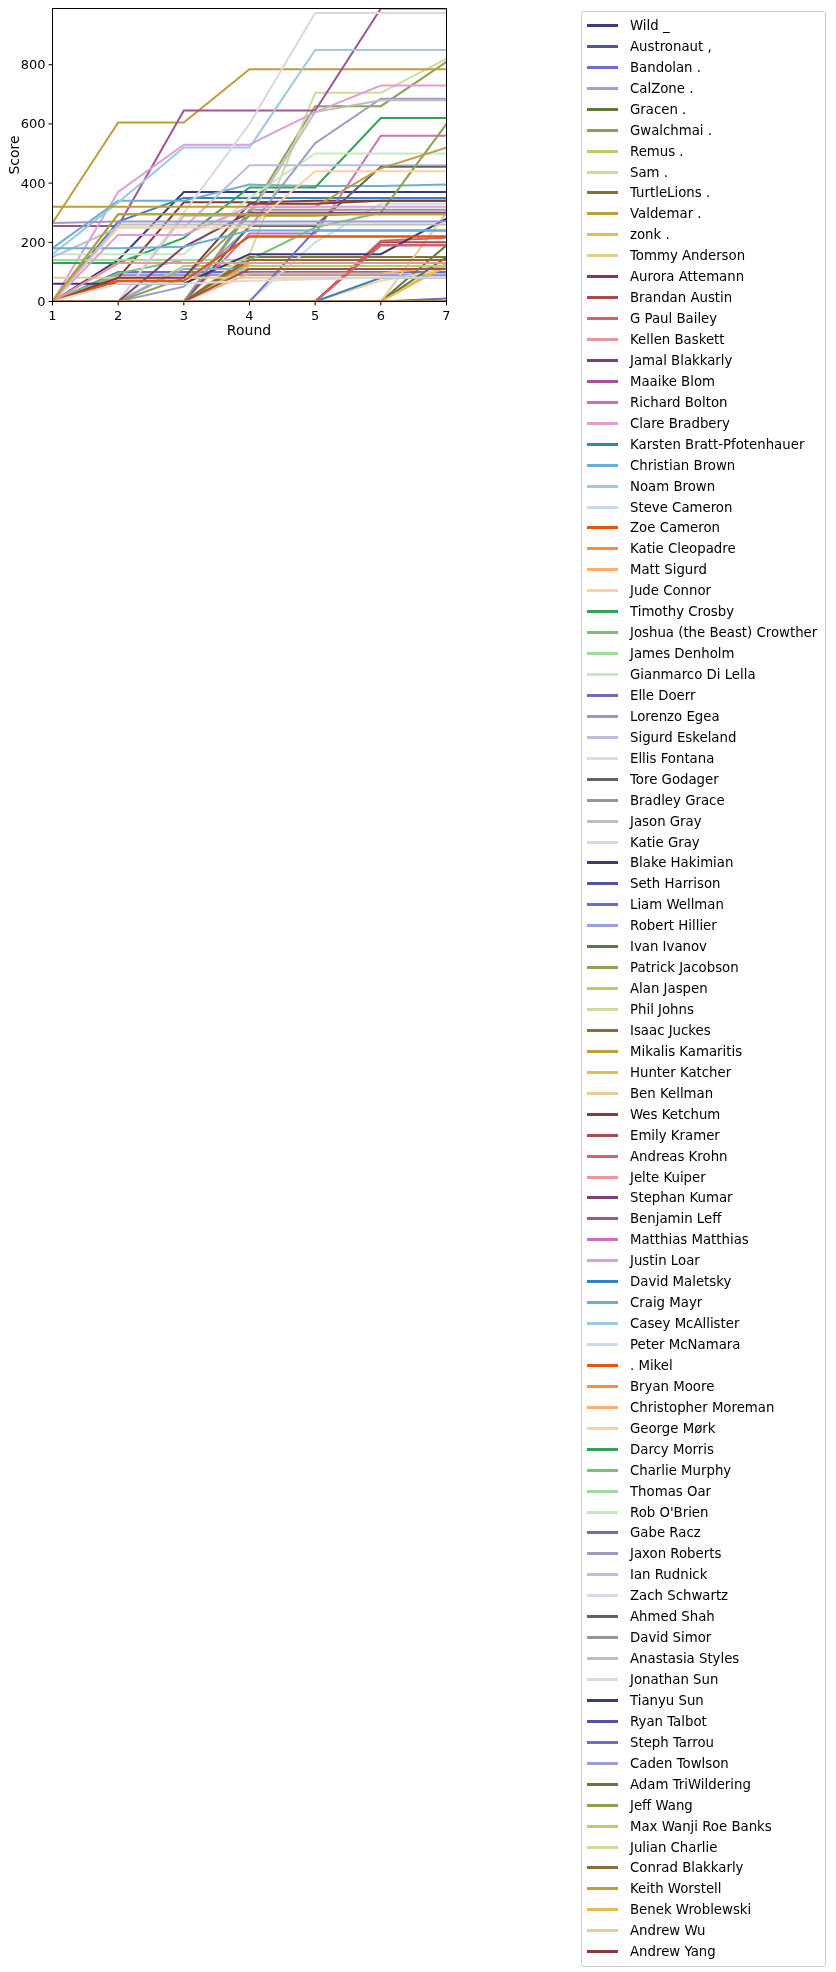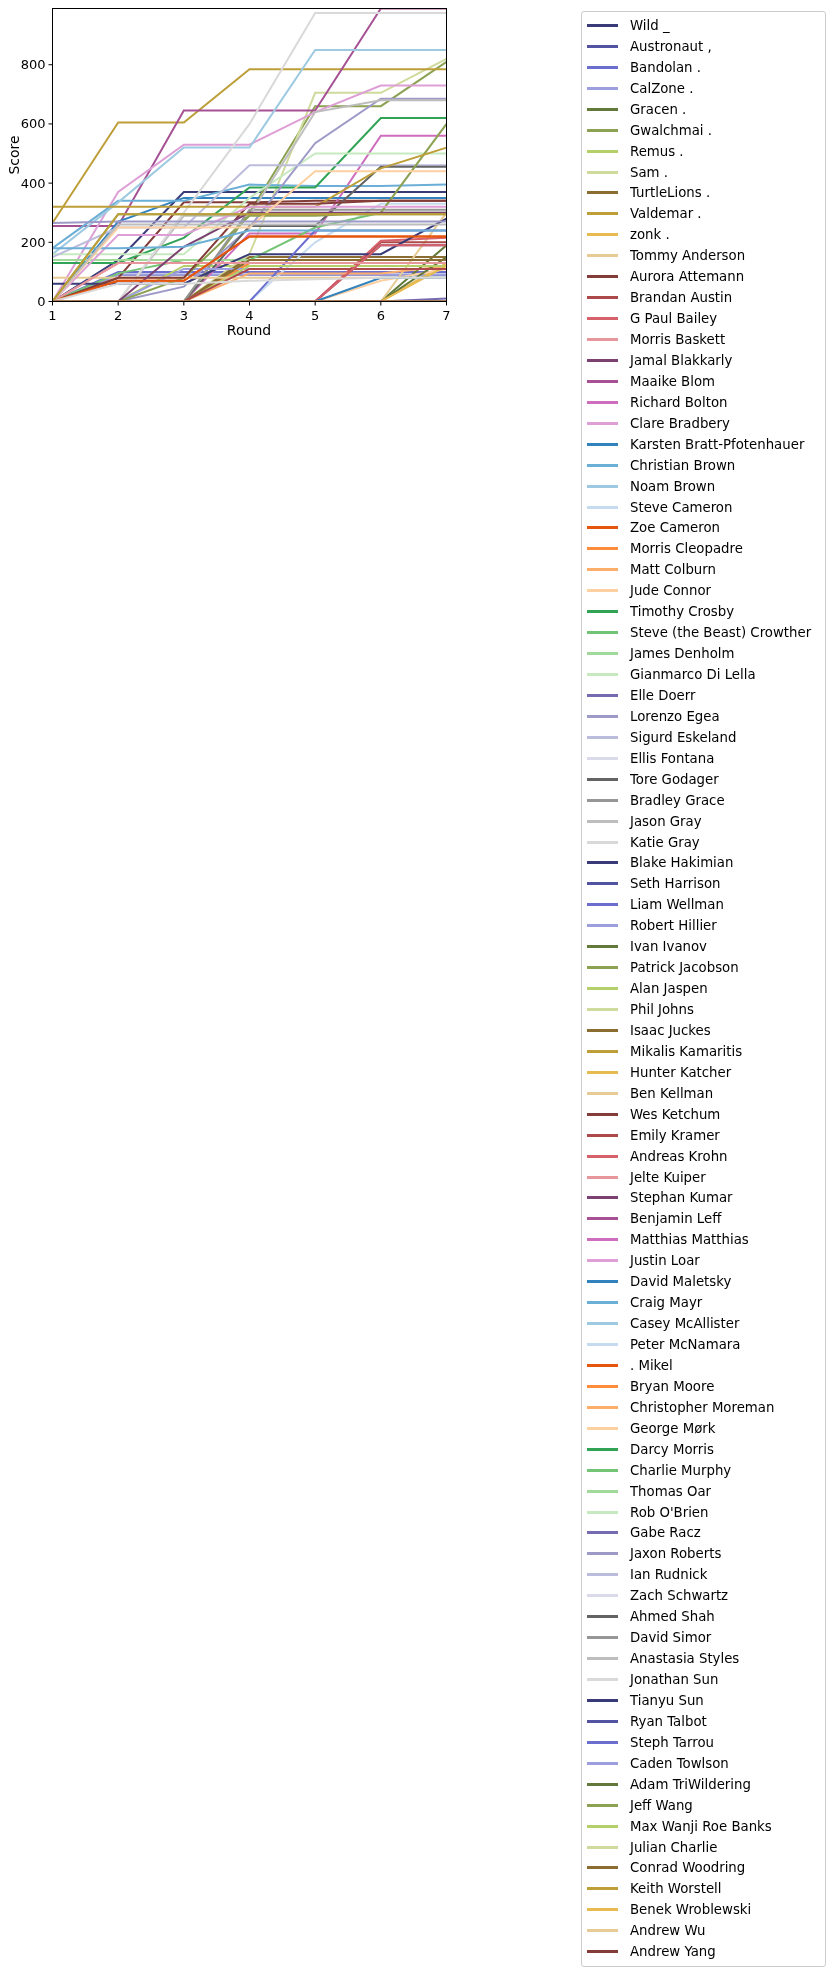--- a/index.html
+++ b/index.html
@@ -209,21 +209,21 @@
     <div class="legend-item">
       <span class="legend-swatch" style="border-top-color: rgb(173, 73, 74);"></span>
       <span class="legend-label">Brandan Austin</span>
     </div>
     <div class="legend-item">
       <span class="legend-swatch" style="border-top-color: rgb(214, 97, 107);"></span>
       <span class="legend-label">G Paul Bailey</span>
     </div>
     <div class="legend-item">
       <span class="legend-swatch" style="border-top-color: rgb(231, 150, 156);"></span>
-      <span class="legend-label">Morris Baskett</span>
+      <span class="legend-label">Kellen Baskett</span>
     </div>
     <div class="legend-item">
       <span class="legend-swatch" style="border-top-color: rgb(123, 65, 115);"></span>
       <span class="legend-label">Jamal Blakkarly</span>
     </div>
     <div class="legend-item">
       <span class="legend-swatch" style="border-top-color: rgb(165, 81, 148);"></span>
       <span class="legend-label">Maaike Blom</span>
     </div>
     <div class="legend-item">
@@ -249,37 +249,37 @@
     <div class="legend-item">
       <span class="legend-swatch" style="border-top-color: rgb(198, 219, 239);"></span>
       <span class="legend-label">Steve Cameron</span>
     </div>
     <div class="legend-item">
       <span class="legend-swatch" style="border-top-color: rgb(230, 85, 13);"></span>
       <span class="legend-label">Zoe Cameron</span>
     </div>
     <div class="legend-item">
       <span class="legend-swatch" style="border-top-color: rgb(253, 141, 60);"></span>
-      <span class="legend-label">Morris Cleopadre</span>
+      <span class="legend-label">Katie Cleopadre</span>
     </div>
     <div class="legend-item">
       <span class="legend-swatch" style="border-top-color: rgb(253, 174, 107);"></span>
-      <span class="legend-label">Matt Colburn</span>
+      <span class="legend-label">Matt Sigurd</span>
     </div>
     <div class="legend-item">
       <span class="legend-swatch" style="border-top-color: rgb(253, 208, 162);"></span>
       <span class="legend-label">Jude Connor</span>
     </div>
     <div class="legend-item">
       <span class="legend-swatch" style="border-top-color: rgb(49, 163, 84);"></span>
       <span class="legend-label">Timothy Crosby</span>
     </div>
     <div class="legend-item">
       <span class="legend-swatch" style="border-top-color: rgb(116, 196, 118);"></span>
-      <span class="legend-label">Steve (the Beast) Crowther</span>
+      <span class="legend-label">Joshua (the Beast) Crowther</span>
     </div>
     <div class="legend-item">
       <span class="legend-swatch" style="border-top-color: rgb(161, 217, 155);"></span>
       <span class="legend-label">James Denholm</span>
     </div>
     <div class="legend-item">
       <span class="legend-swatch" style="border-top-color: rgb(199, 233, 192);"></span>
       <span class="legend-label">Gianmarco Di Lella</span>
     </div>
     <div class="legend-item">
@@ -501,21 +501,21 @@
     <div class="legend-item">
       <span class="legend-swatch" style="border-top-color: rgb(181, 207, 107);"></span>
       <span class="legend-label">Max Wanji Roe Banks</span>
     </div>
     <div class="legend-item">
       <span class="legend-swatch" style="border-top-color: rgb(206, 219, 156);"></span>
       <span class="legend-label">Julian Charlie</span>
     </div>
     <div class="legend-item">
       <span class="legend-swatch" style="border-top-color: rgb(140, 109, 49);"></span>
-      <span class="legend-label">Conrad Woodring</span>
+      <span class="legend-label">Conrad Blakkarly</span>
     </div>
     <div class="legend-item">
       <span class="legend-swatch" style="border-top-color: rgb(189, 158, 57);"></span>
       <span class="legend-label">Keith Worstell</span>
     </div>
     <div class="legend-item">
       <span class="legend-swatch" style="border-top-color: rgb(231, 186, 82);"></span>
       <span class="legend-label">Benek Wroblewski</span>
     </div>
     <div class="legend-item">

